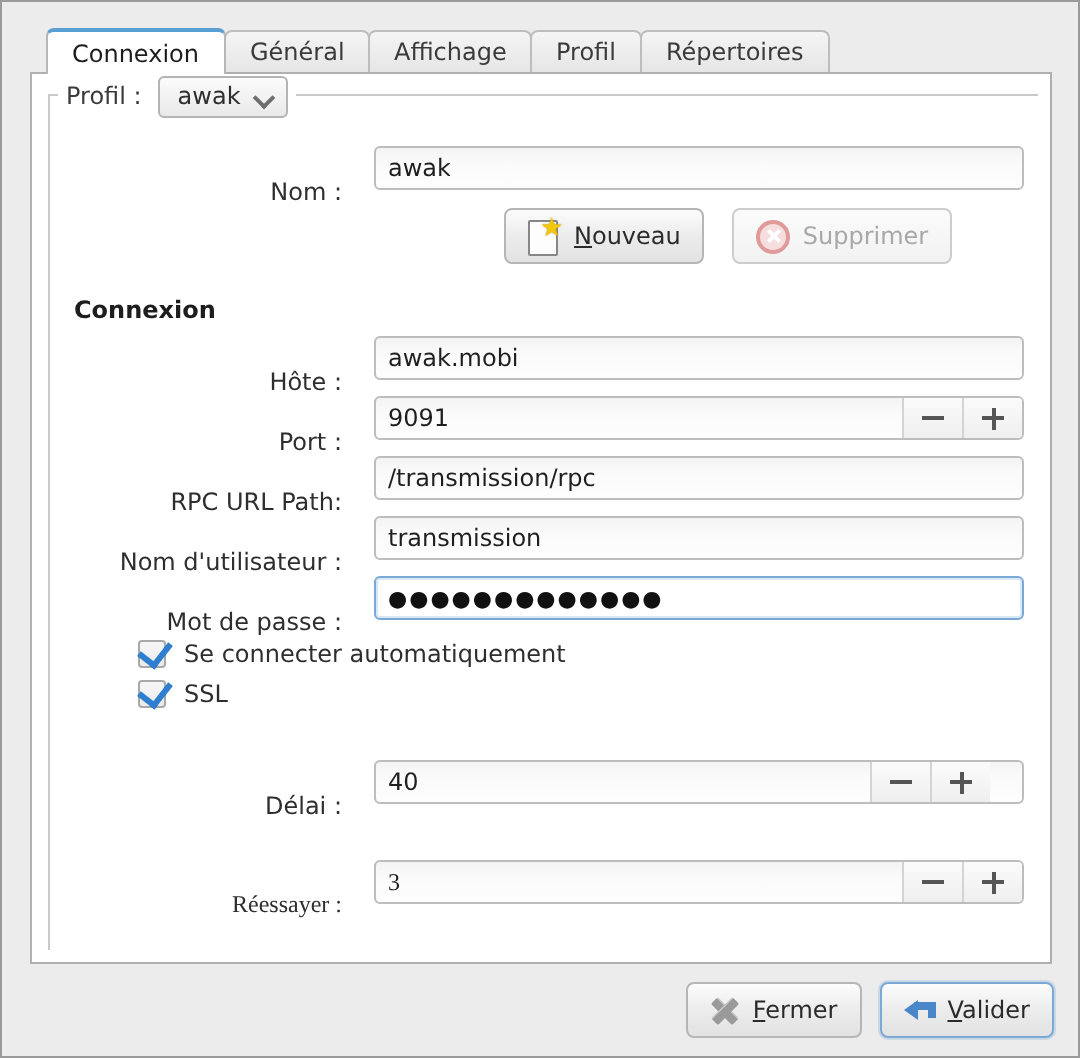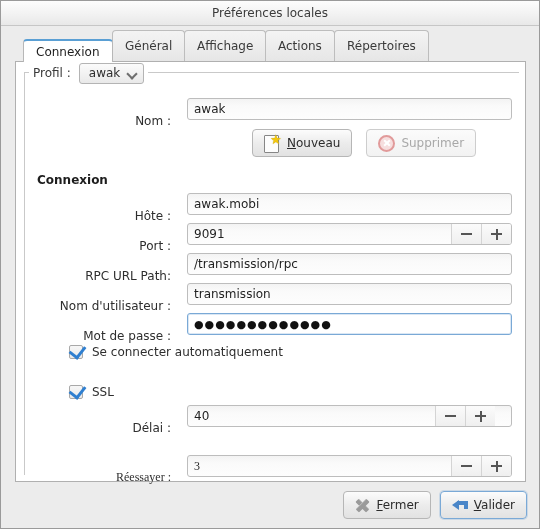--- a/index.html
+++ b/index.html
@@ -45,21 +45,21 @@
   .tabstrip {
     position: relative;
     height: 22px;
     margin: 13px 0 0 22px;
     display: flex;
     align-items: flex-end;
     z-index: 3;
   }
   .tab {
     position: relative;
-    height: 31px;
+    height: 21px;
     box-sizing: border-box;
     padding: 0 12px;
     display: flex;
     align-items: center;
     font-size: 12px;
     color: #3a3a3a;
     background: linear-gradient(to bottom, #f4f4f4 0%, #e6e6e6 100%);
     border: 1px solid #bdbdbd;
     border-bottom: none;
     border-top-left-radius: 4px;
@@ -365,36 +365,33 @@
     justify-content: flex-end;
     gap: 9px;
     padding-right: 12px;
   }
 </style>
 </head>
 <body>
 
 <div class="window">
 
-  <div class="titlebar">
-    <span class="titlebar-text">Préférences locales</span>
-  </div>
 
   <div class="tabstrip">
     <div class="tab active">
       <span>Connexion</span>
     </div>
     <div class="tab">
       <span>Général</span>
     </div>
     <div class="tab">
       <span>Affichage</span>
     </div>
     <div class="tab">
-      <span>Actions</span>
+      <span>Profil</span>
     </div>
     <div class="tab">
       <span>Répertoires</span>
     </div>
   </div>
 
   <div class="tabpage">
 
     <div class="groupbox">
 
@@ -476,21 +473,21 @@
           </div>
         </div>
 
         <div class="checkrow" style="left:44px; top:272px;">
           <span class="cbox">
               <span class="tick"></span>
             </span>
           <span class="cbox-label">Se connecter automatiquement</span>
         </div>
 
-        <div class="checkrow" style="left:44px; top:312px;">
+        <div class="checkrow" style="left:44px; top:292px;">
           <span class="cbox">
               <span class="tick"></span>
             </span>
           <span class="cbox-label">SSL</span>
         </div>
 
         <div class="row" style="top:332px;">
           <span class="lbl">Délai :</span>
           <div class="field" style="padding-right:16px;">
             <span class="val">40</span>

